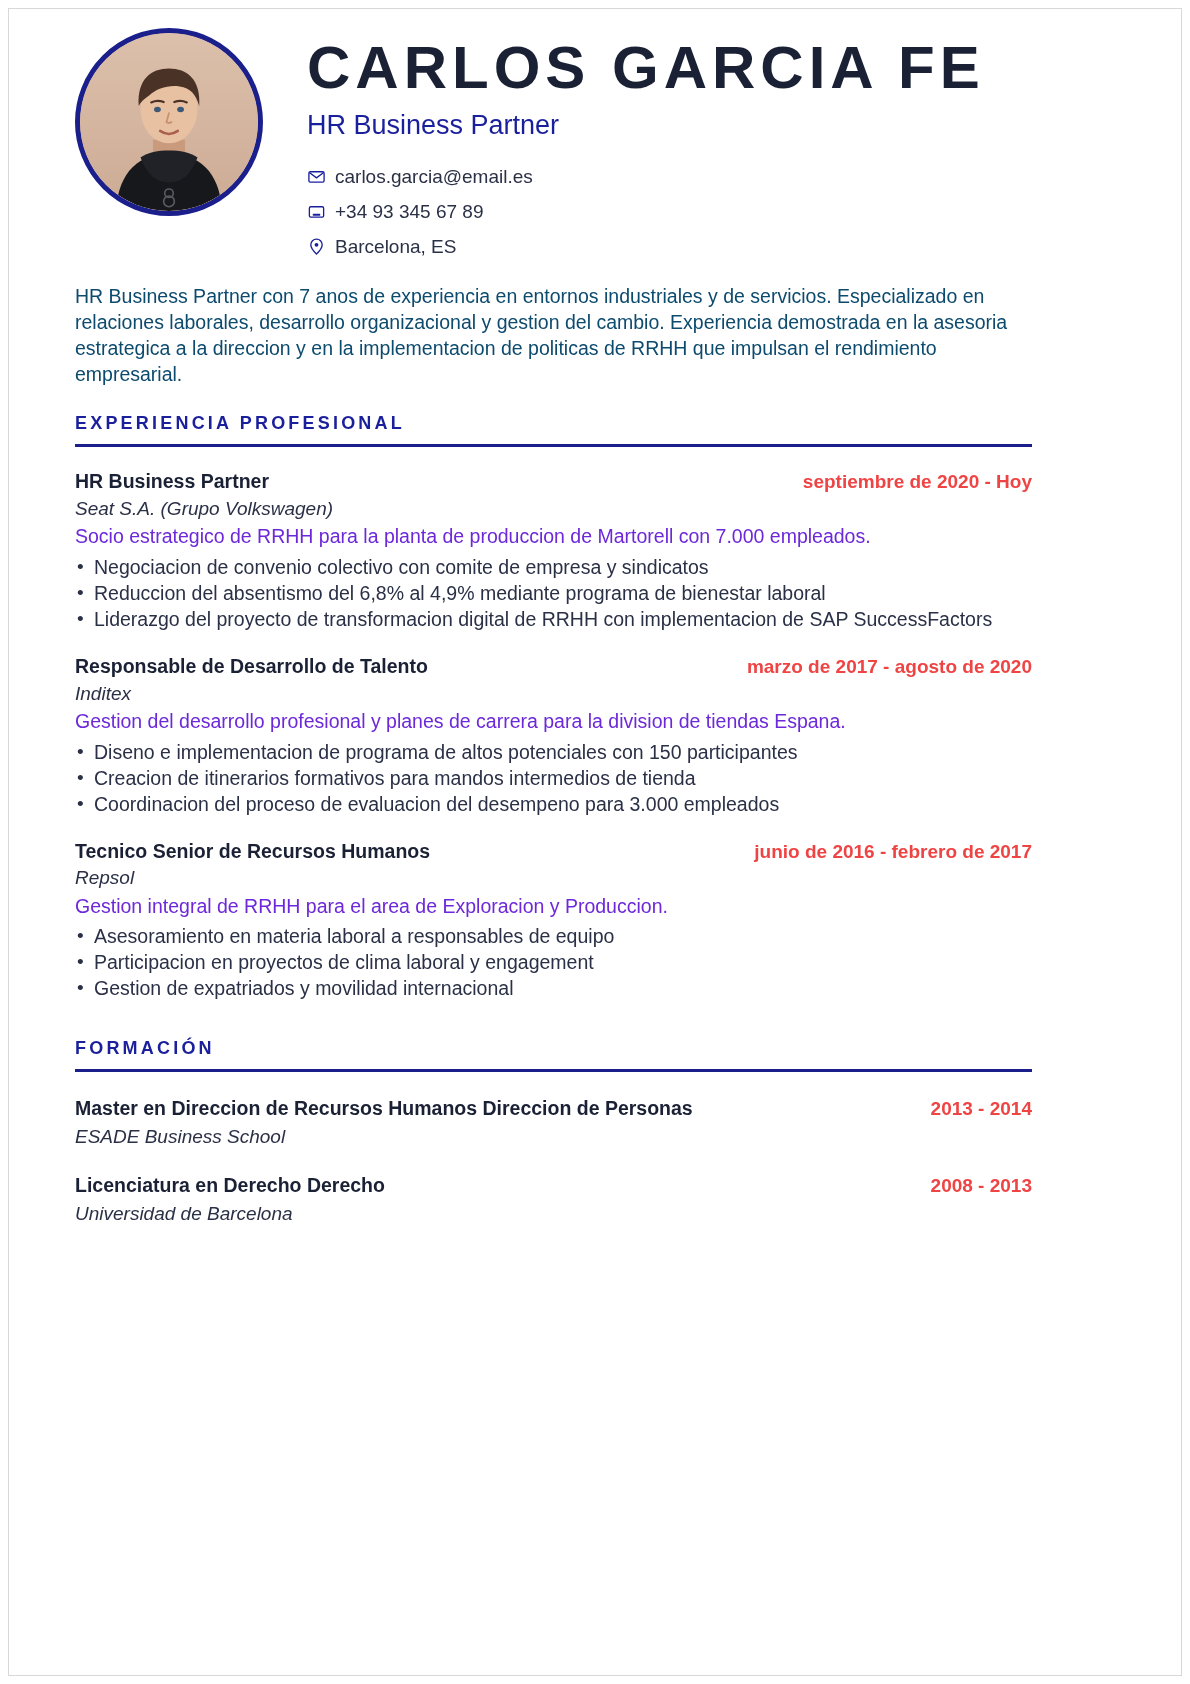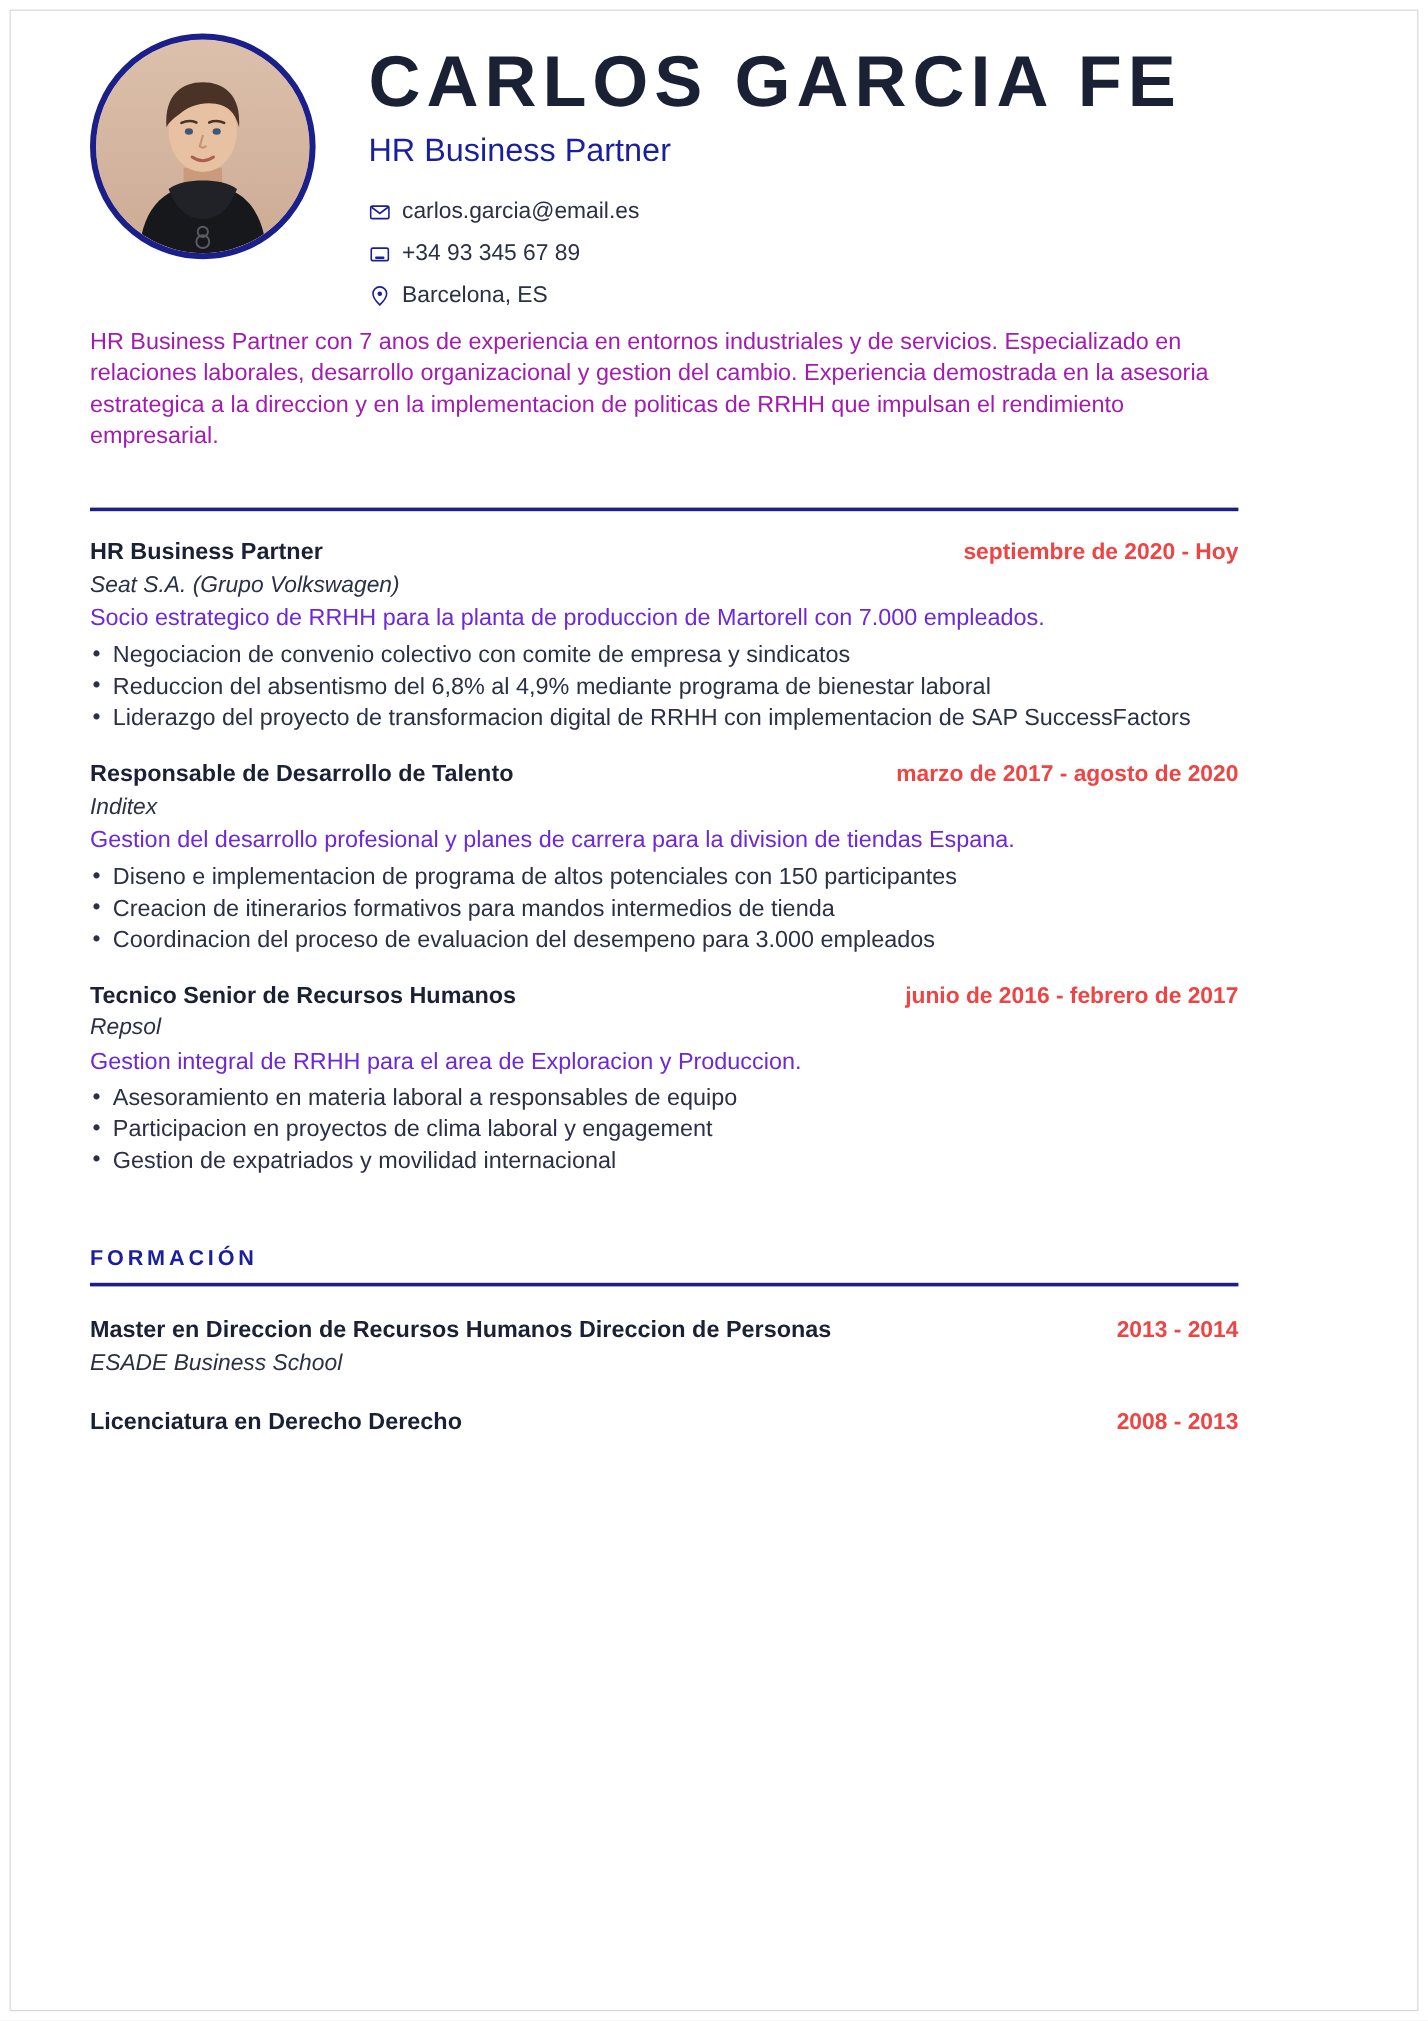--- a/index.html
+++ b/index.html
@@ -100,25 +100,25 @@
     align-items: center;
     justify-content: center;
     flex: 0 0 19px;
   }
   .contact-row svg { display: block; }
 
   
   .summary {
     position: absolute;
     left: 0px;
-    top: 272px;
+    top: 283px;
     width: 952px;
     font-size: 19.5px;
     line-height: 26px;
-    color: #a21caf;
+    color: #0c4a6e;
   }
 
   
   .section { margin-top: 0; }
 
   .section-title {
     font-size: 18px;
     font-weight: 700;
     letter-spacing: 3.2px;
     color: #1a1f9c;
@@ -287,20 +287,21 @@
             <span>Barcelona, ES</span>
           </div>
 
         </div>
       </div>
 
       <div class="summary">HR Business Partner con 7 anos de experiencia en entornos industriales y de servicios. Especializado en relaciones laborales, desarrollo organizacional y gestion del cambio. Experiencia demostrada en la asesoria estrategica a la direccion y en la implementacion de politicas de RRHH que impulsan el rendimiento empresarial.</div>
     </div>
 
     <div class="section exp-section">
+      <div class="section-title">EXPERIENCIA PROFESIONAL</div>
       <div class="section-rule"></div>
 
       <div class="entry">
         <div class="entry-head">
           <div class="entry-role">HR Business Partner</div>
           <div class="entry-dates">septiembre de 2020 - Hoy</div>
         </div>
         <div class="entry-org">Seat S.A. (Grupo Volkswagen)</div>
         <div class="entry-desc">Socio estrategico de RRHH para la planta de produccion de Martorell con 7.000 empleados.</div>
         <ul class="bullets">
@@ -349,17 +350,18 @@
           <div class="entry-dates">2013 - 2014</div>
         </div>
         <div class="entry-org">ESADE Business School</div>
       </div>
 
       <div class="entry edu-entry">
         <div class="entry-head">
           <div class="entry-role">Licenciatura en Derecho Derecho</div>
           <div class="entry-dates">2008 - 2013</div>
         </div>
+        <div class="entry-org">Universidad de Barcelona</div>
       </div>
     </div>
 
   </div>
 </div>
 
 </body></html>

